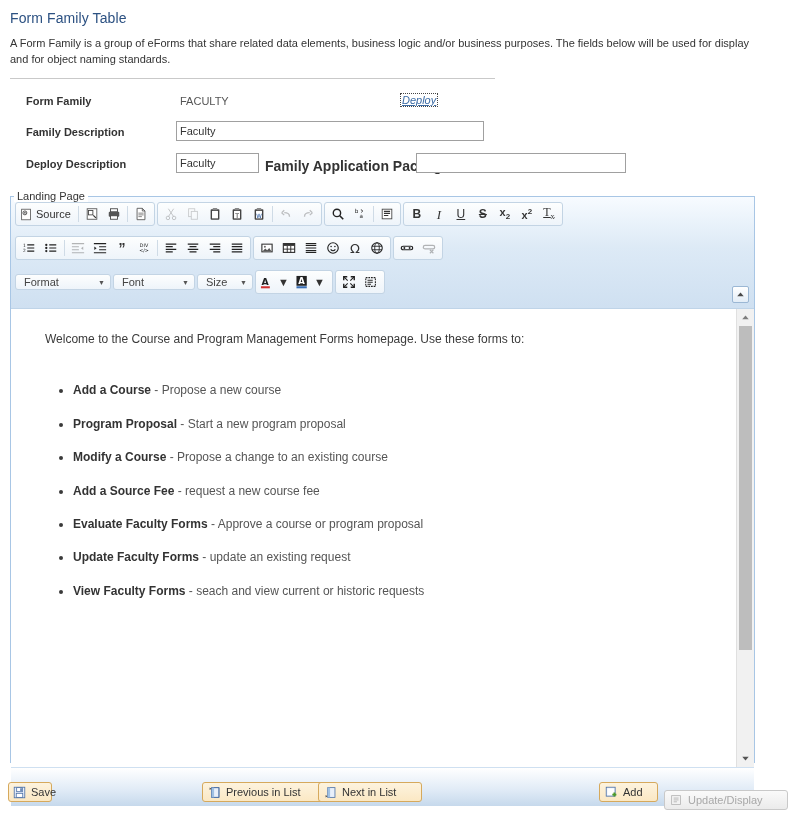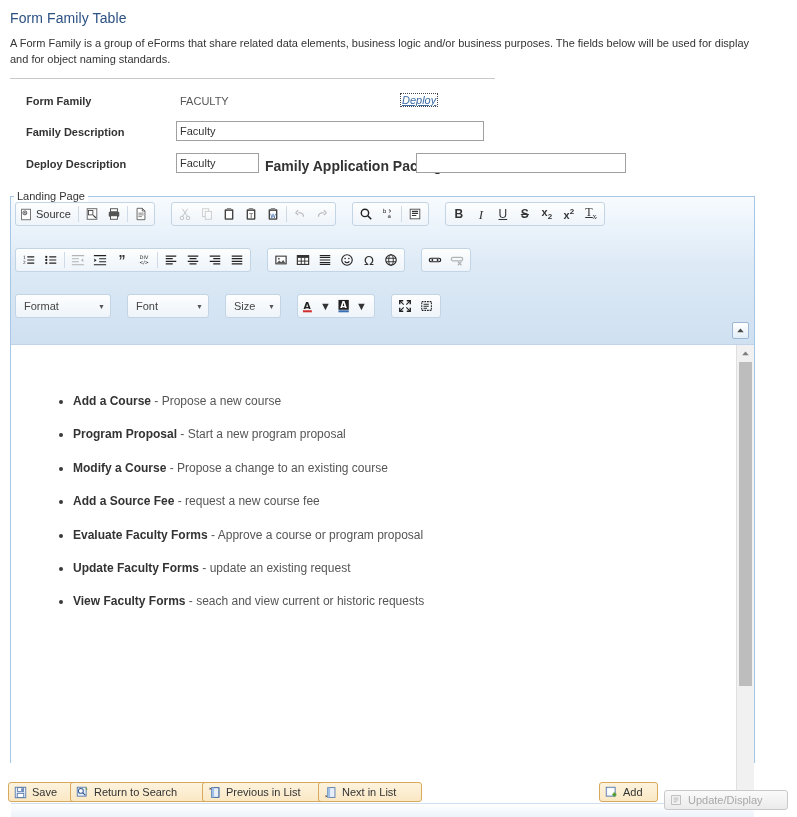--- a/index.html
+++ b/index.html
@@ -106,22 +106,22 @@
   }
   .tb {
     background: linear-gradient(to bottom, #f7fbff 0%, #ddeaf6 45%, #cfe0f1 100%);
     border-bottom: 1px solid #bfd4e8;
     padding: 5px 4px 4px 4px;
     position: relative;
   }
   .tbrow {
     display: flex;
     align-items: center;
-    gap: 16px;
-    margin-bottom: 22px;
+    gap: 2px;
+    margin-bottom: 10px;
     flex-wrap: nowrap;
   }
   .tbrow:last-child { margin-bottom: 0; }
   .grp {
     display: flex;
     align-items: center;
     border: 1px solid #c3d4e4;
     border-radius: 3px;
     background: linear-gradient(to bottom, #fdfefe, #eef4fa);
     padding: 1px 2px;
@@ -138,21 +138,21 @@
     line-height: 1;
   }
   .btn.txtbtn { width: auto; padding: 0 5px 0 2px; gap: 3px; font-size: 11px; }
   .btn.dis { opacity: .32; cursor: default; }
   .sep { width: 1px; height: 16px; background: #cfdbe6; margin: 0 2px; }
   .btn svg { display: block; }
   .dd {
     display: flex; align-items: center; justify-content: space-between;
     border: 1px solid #c3d4e4; border-radius: 3px;
     background: linear-gradient(to bottom, #fdfefe, #eef4fa);
-    height: 24px; box-sizing: border-box;
+    height: 16px; box-sizing: border-box;
     padding: 0 5px 0 8px; font-size: 11px; color: #444; cursor: pointer;
   }
   .dd .arr { font-size: 7px; color: #555; margin-left: 8px; }
   .collapse-btn {
     position: absolute;
     right: 5px; bottom: 5px;
     width: 15px; height: 15px;
     border: 1px solid #9bb7d4;
     border-radius: 2px;
     background: linear-gradient(to bottom,#ffffff,#e3edf7);
@@ -571,20 +571,21 @@
 
     <div class="collapse-btn">
       <svg width="9" height="7" viewBox="0 0 10 7">
           <path d="M5 1.2l3.6 4.2H1.4z" fill="#4a4a4a"></path>
         </svg>
     </div>
   </div>
 
   <div class="edit-body">
     <div class="edit-content">
+      <p class="intro">Welcome to the Course and Program Management Forms homepage. Use these forms to:</p>
       <ul>
         <li>
           <b>Add a Course</b><span> - Propose a new course</span>
         </li>
         <li>
           <b>Program Proposal</b><span> - Start a new program proposal</span>
         </li>
         <li>
           <b>Modify a Course</b><span> - Propose a change to an existing course</span>
         </li>
@@ -616,43 +617,32 @@
           </svg>
       </div>
     </div>
   </div>
 
   <div class="edit-footer"></div>
 </div>
 
 <div class="btnbar">
 
-  <div class="pbtn" style="left:8px; width:68px;">
+  <div class="pbtn" style="left:8px; width:44px;">
     <span class="ic">
       <svg width="13" height="13" viewBox="0 0 16 16">
           <rect x="1.5" y="1.5" width="13" height="13" fill="#e8effa" stroke="#4a6fa5"></rect>
           <rect x="4.5" y="2" width="7" height="5" fill="#fff" stroke="#4a6fa5"></rect>
           <rect x="9" y="2.8" width="1.8" height="3.4" fill="#4a6fa5"></rect>
           <rect x="4" y="9" width="8" height="5" fill="#fff" stroke="#4a6fa5"></rect>
         </svg>
     </span>
     <span>Save</span>
   </div>
 
-  <div class="pbtn" style="left:70px; width:138px;">
-    <span class="ic">
-      <svg width="13" height="13" viewBox="0 0 16 16">
-          <rect x="1.5" y="1.5" width="11" height="11" fill="#e8effa" stroke="#4a6fa5"></rect>
-          <circle cx="6" cy="6" r="3" fill="#fff" stroke="#3a5f95" stroke-width="1.3"></circle>
-          <path d="M8.2 8.2l3.4 3.4" stroke="#3a5f95" stroke-width="1.5"></path>
-          <path d="M12 1.5l2.5 2.5-2.5 1z" fill="#6f9f45"></path>
-        </svg>
-    </span>
-    <span>Return to Search</span>
-  </div>
 
   <div class="pbtn" style="left:202px; width:122px;">
     <span class="ic">
       <svg width="13" height="13" viewBox="0 0 16 16">
           <rect x="4.5" y="2" width="9" height="12" fill="#e8effa" stroke="#4a6fa5"></rect>
           <path d="M4.5 2h9v12h-9z" fill="none" stroke="#4a6fa5"></path>
           <rect x="4.5" y="2" width="3" height="12" fill="#9fc0e3"></rect>
           <path d="M2 5V1.8l2.2 1.6z" fill="#444"></path>
         </svg>
     </span>

